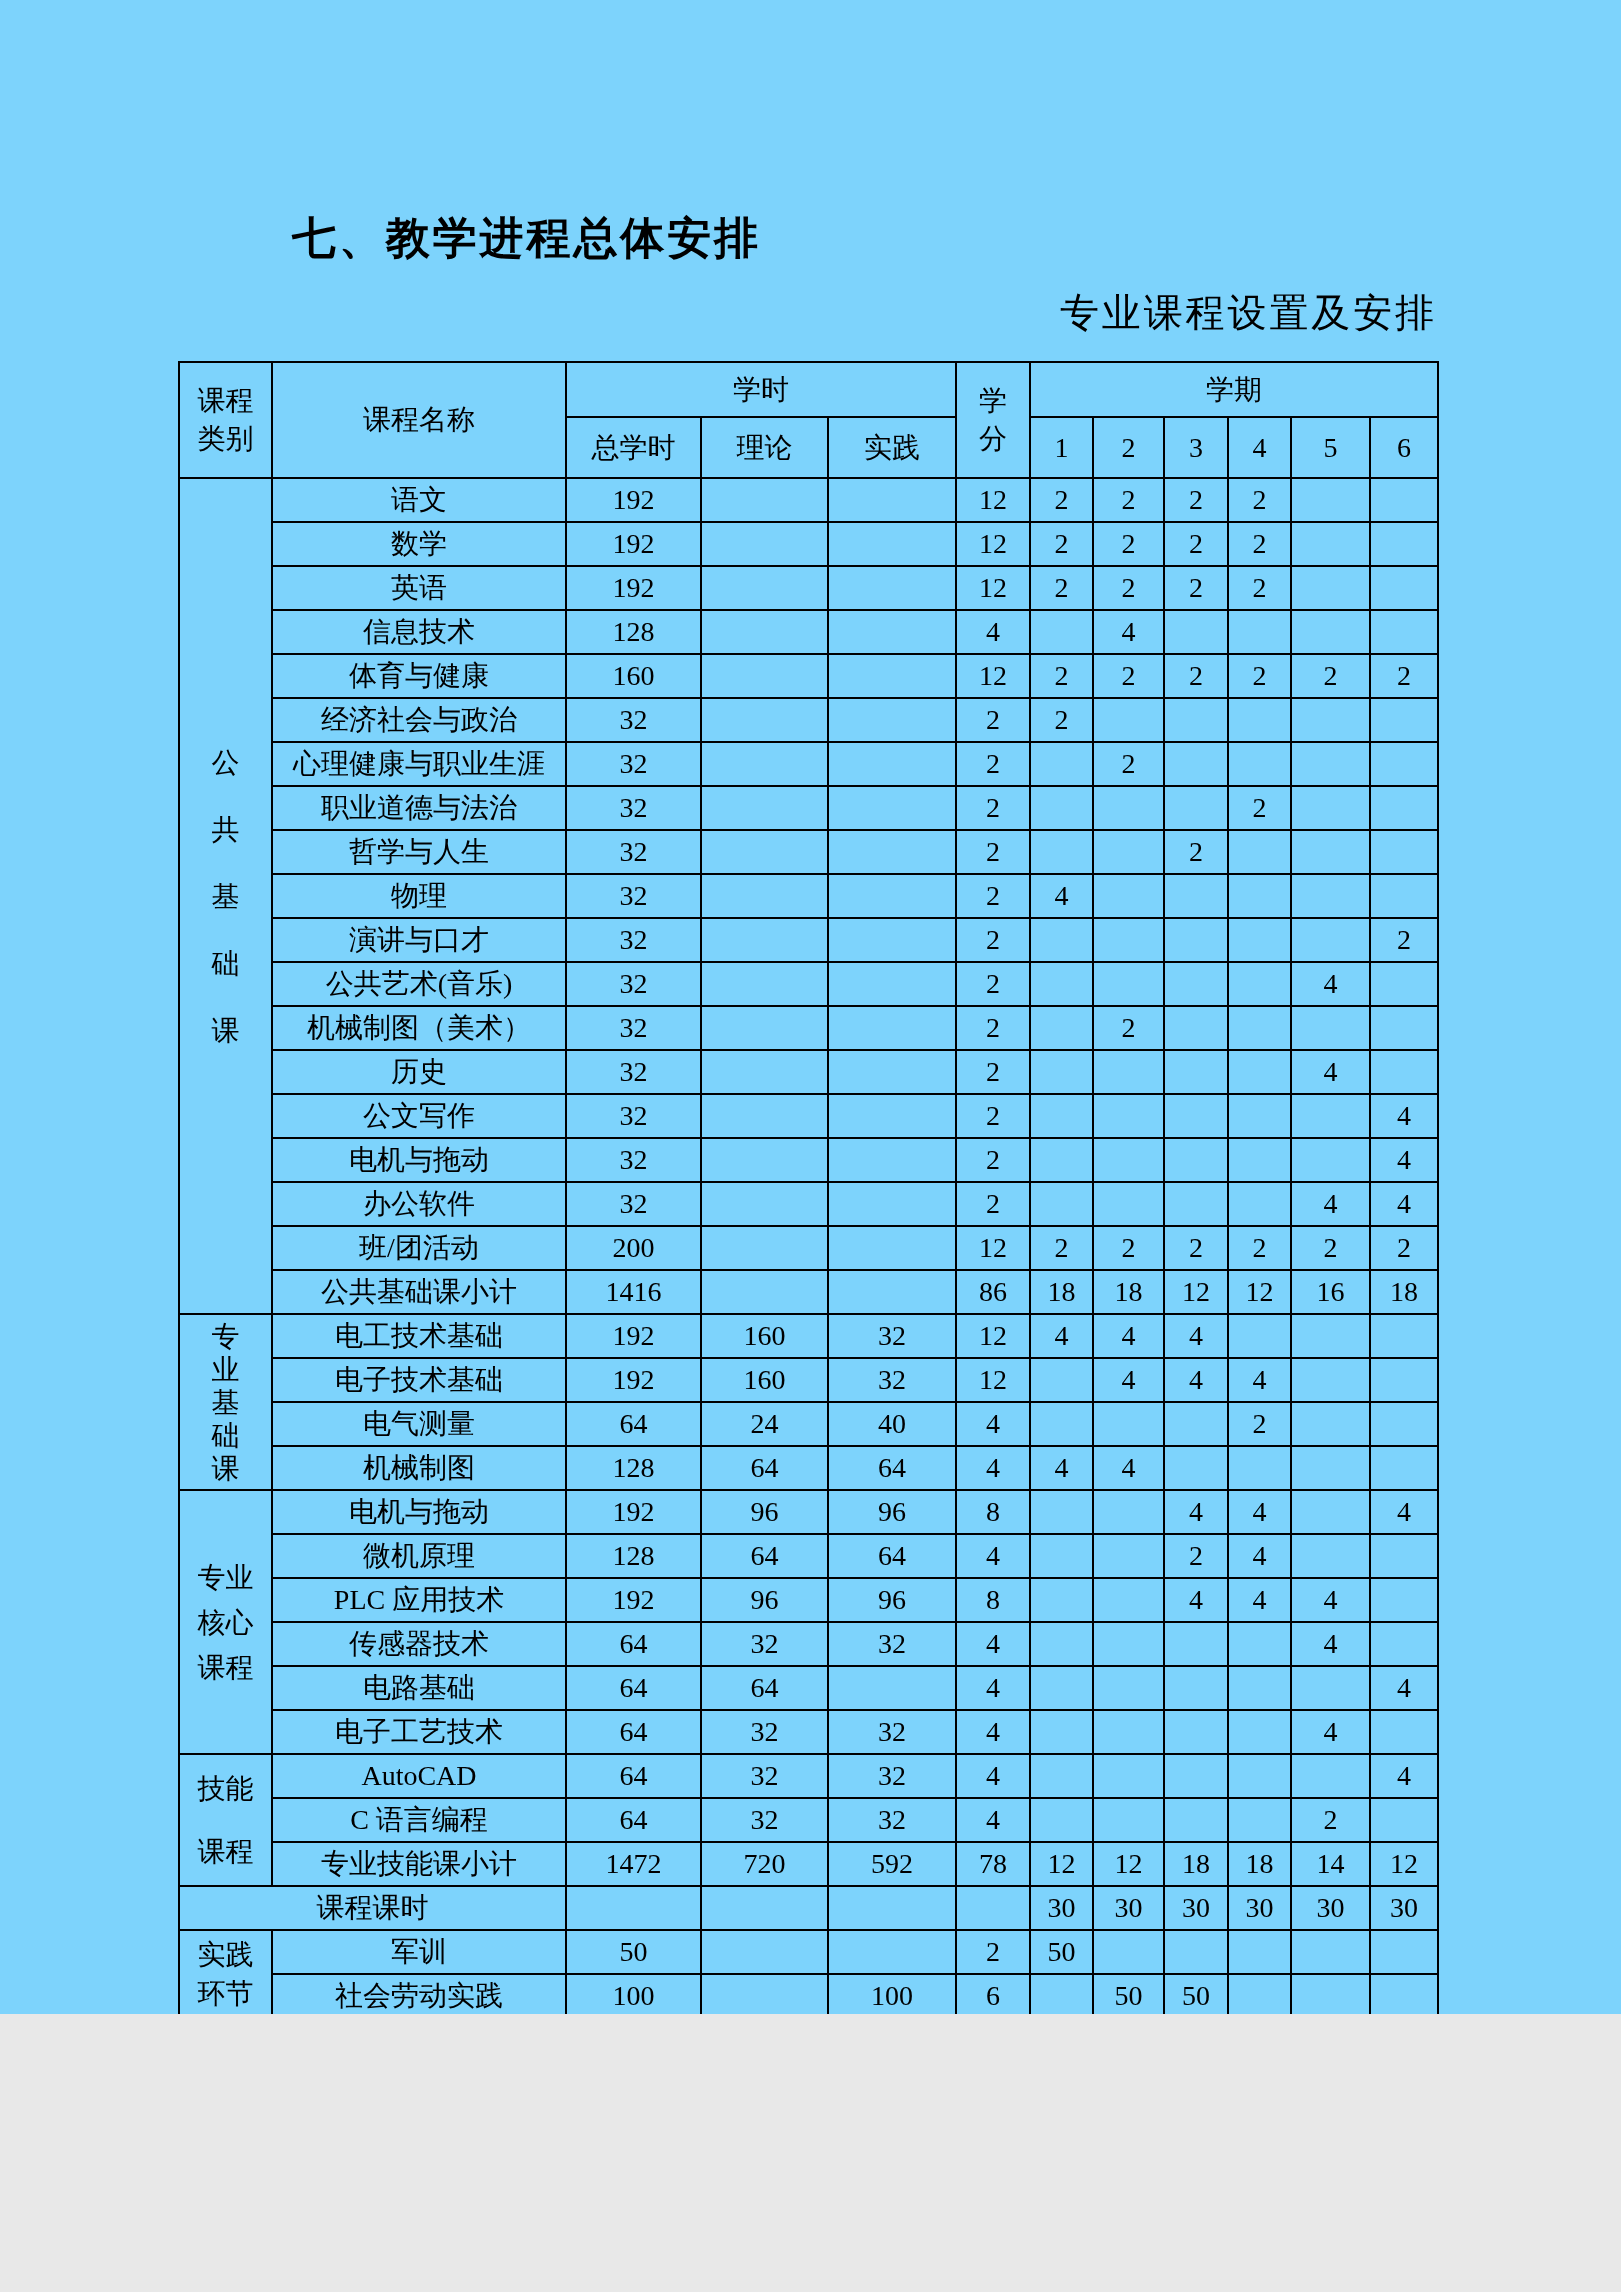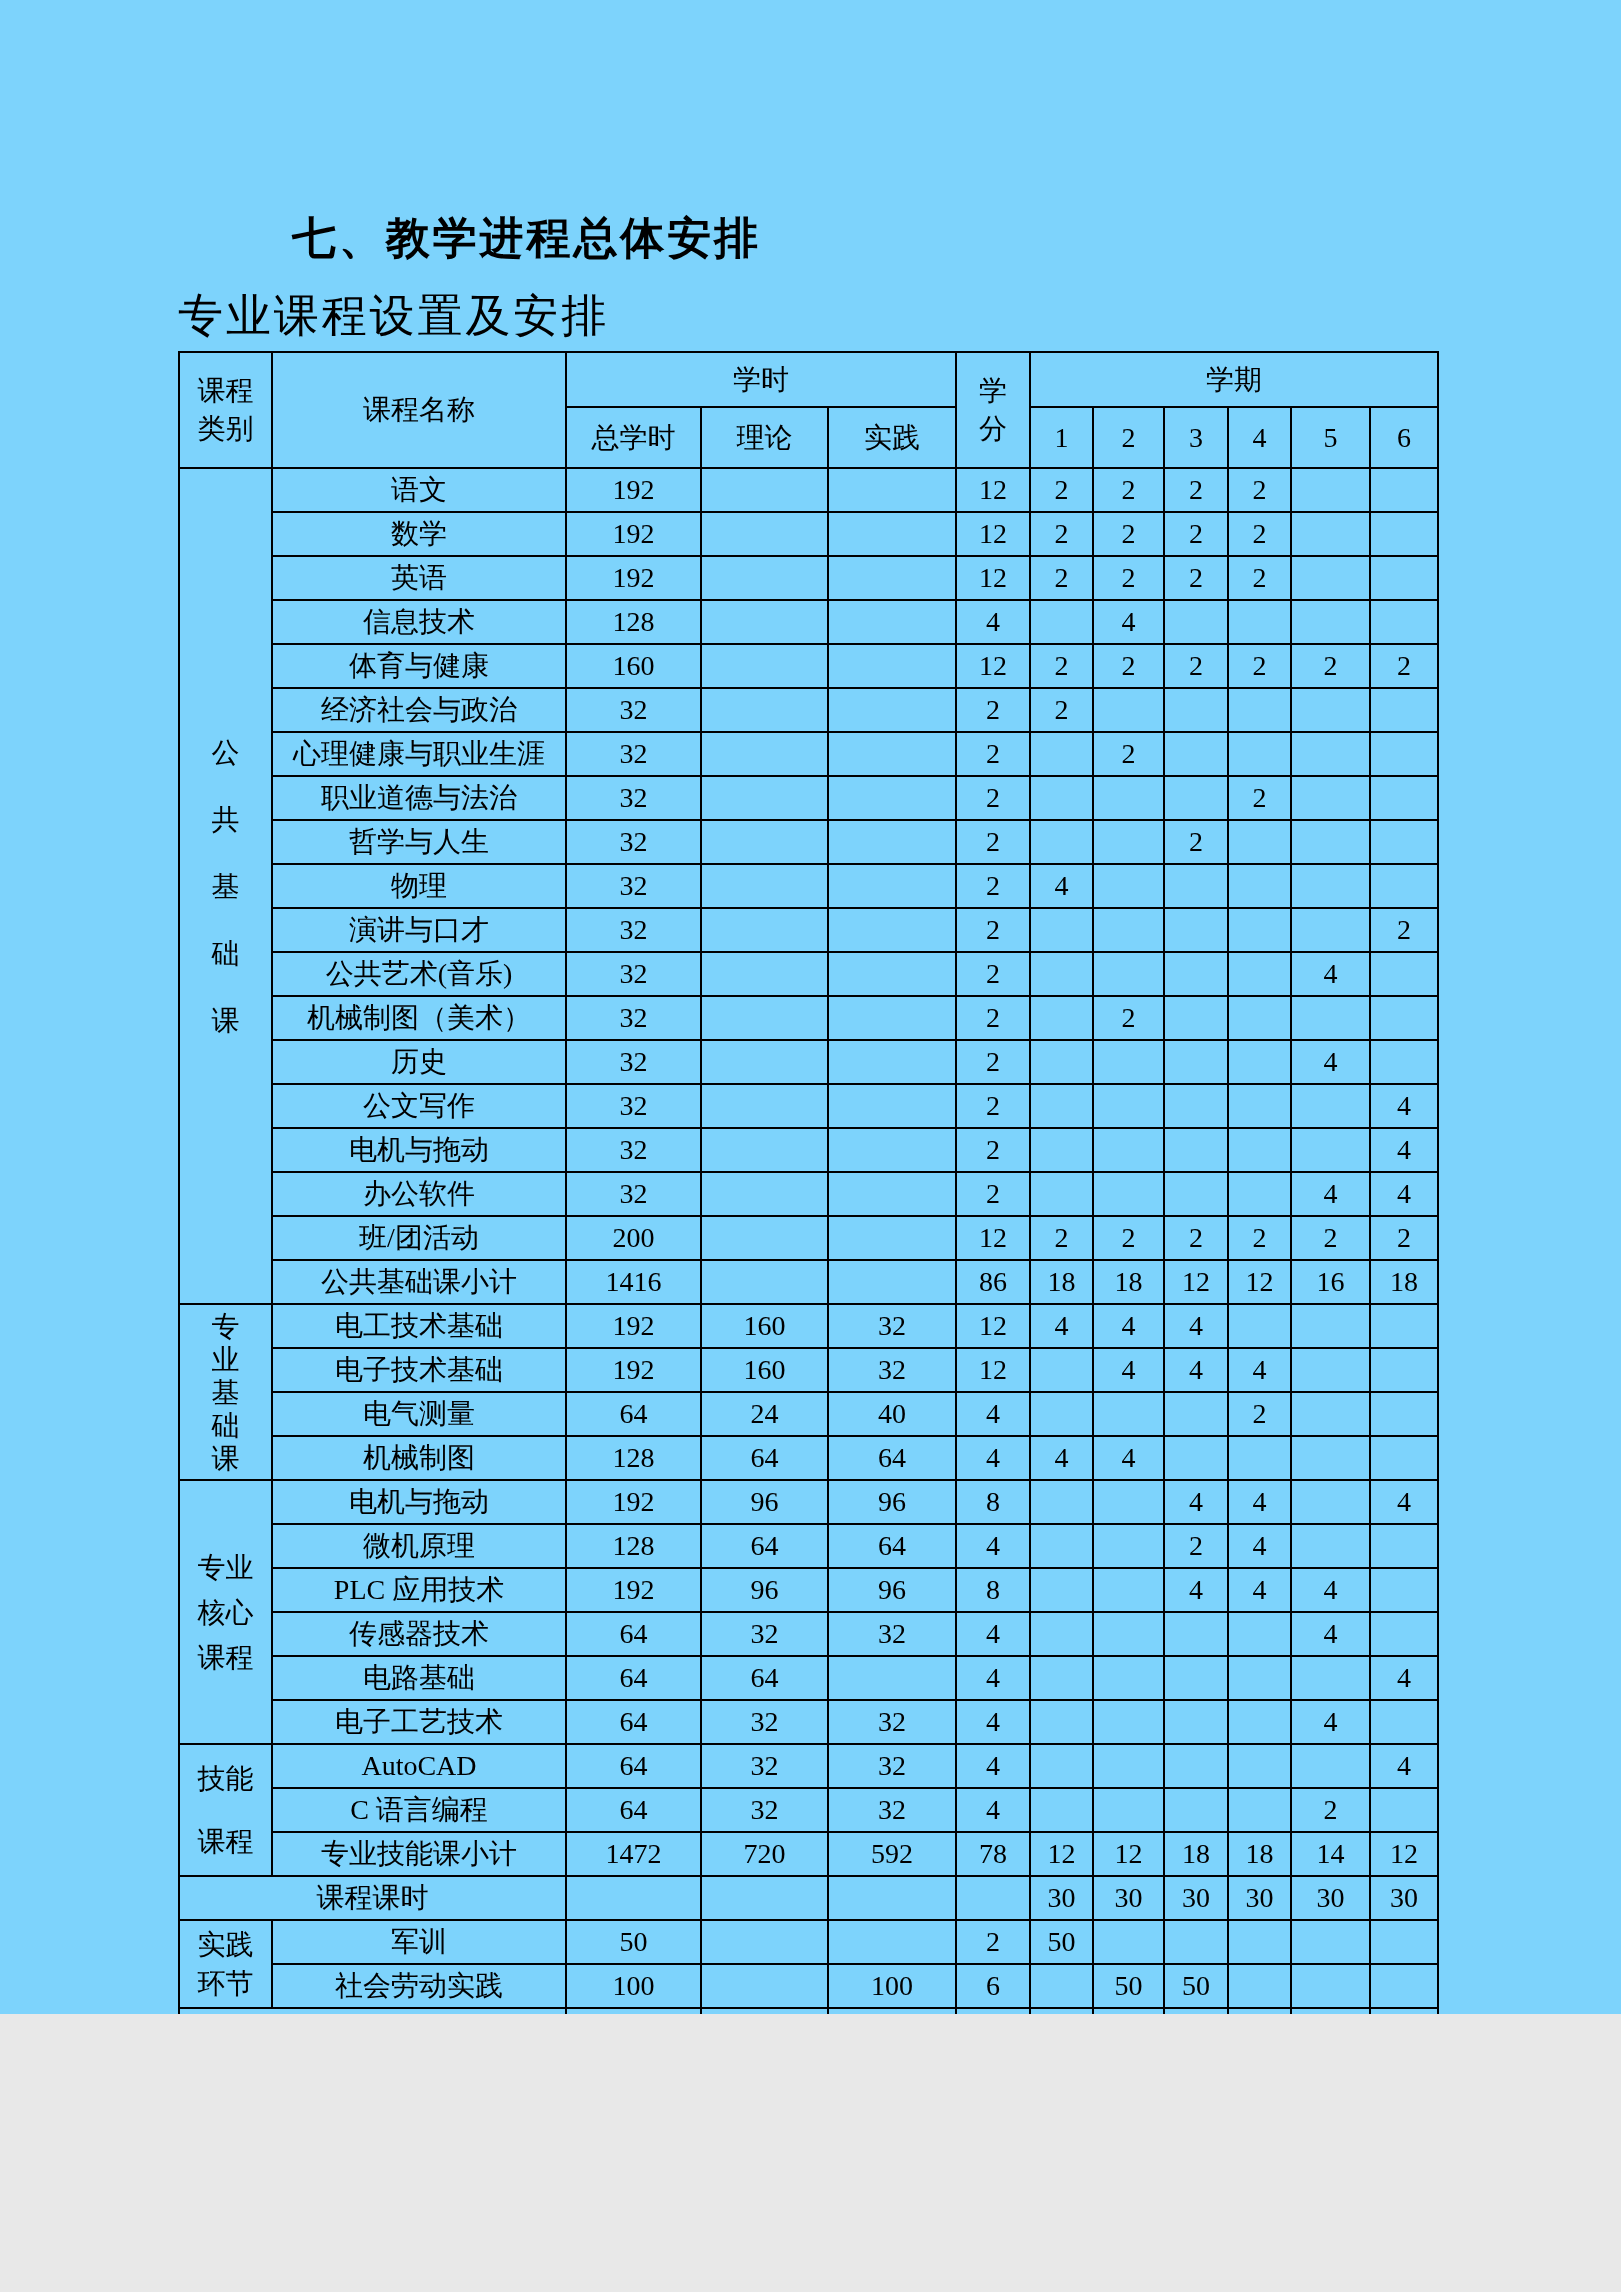--- a/index.html
+++ b/index.html
@@ -8,24 +8,24 @@
     background:#7dd3fc; color:#000;
     font-family:"Liberation Serif","DejaVu Serif",serif;
   }
   .heading {
     position:absolute; left:292px; top:209px;
     font-family:"Liberation Sans","DejaVu Sans",sans-serif;
     font-weight:bold; font-size:44px; letter-spacing:2.9px; white-space:nowrap;
   }
   .table-title {
     position:absolute; left:178px; top:286px; width:1259px;
-    text-align:left; font-size:45px; letter-spacing:2.9px; white-space:nowrap;
+    text-align:right; font-size:39px; letter-spacing:2.9px; white-space:nowrap;
   }
   table.schedule {
-    position:absolute; left:178px; top:351px; width:1259px;
+    position:absolute; left:178px; top:361px; width:1259px;
     border-collapse:collapse; table-layout:fixed;
     border:2.9px solid #000;
   }
   .schedule th, .schedule td {
     border:2px solid #000; padding:0;
     text-align:center; vertical-align:middle;
     font-size:28px; font-weight:normal;
     white-space:pre-line; overflow:hidden;
     line-height:1.35;
   }

